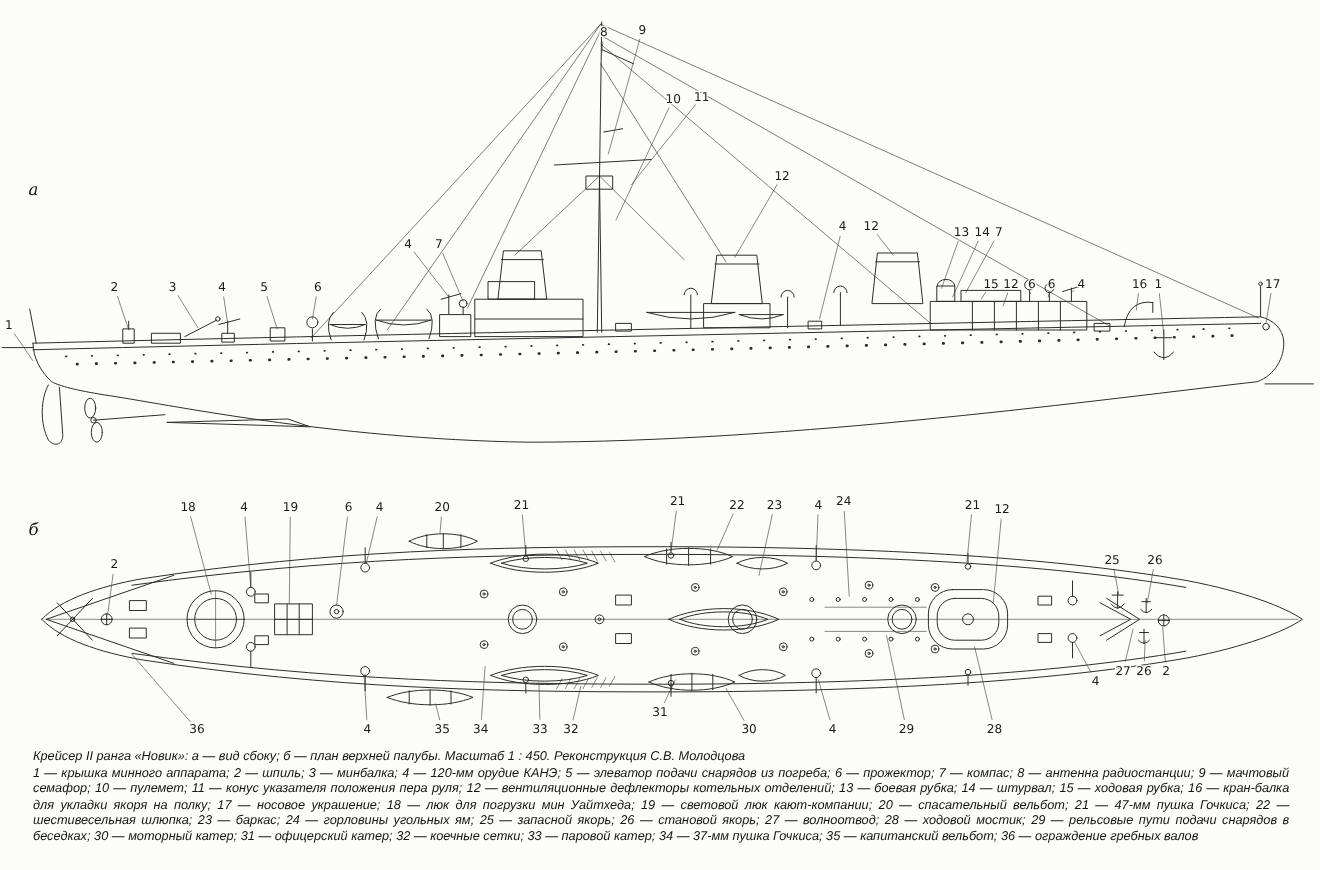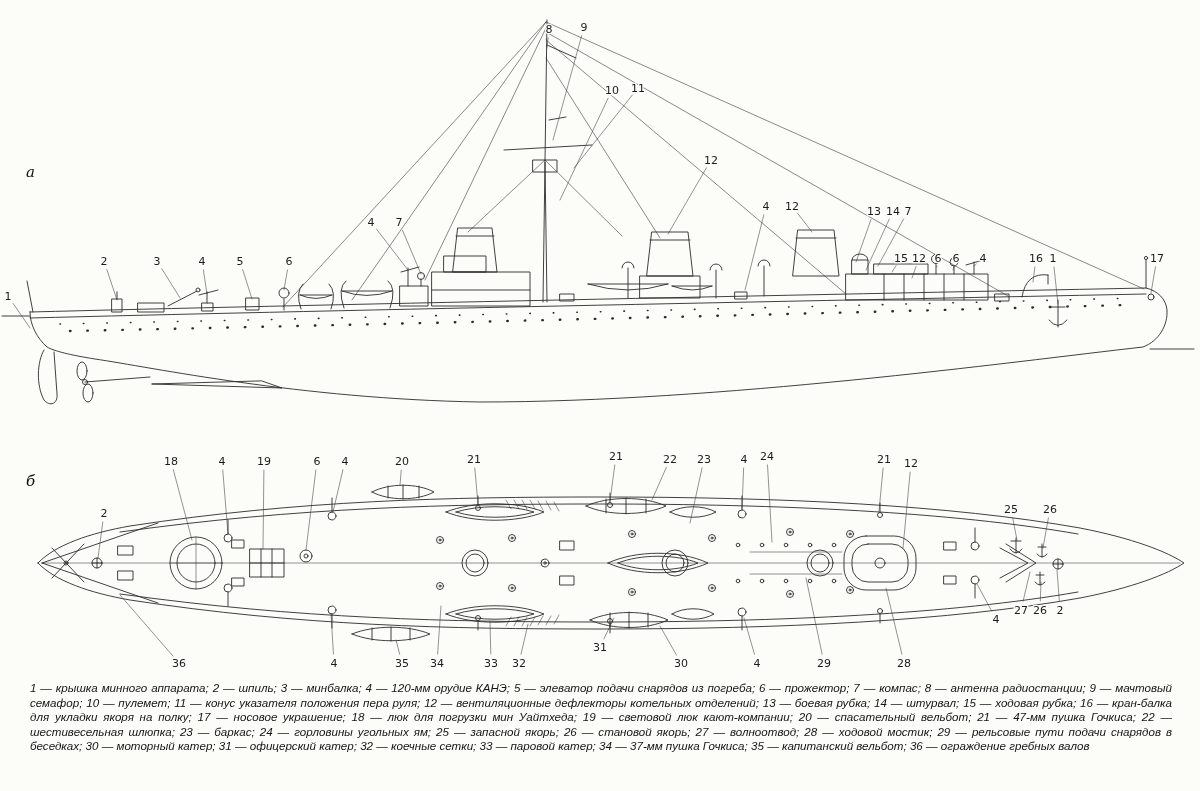--- a/index.html
+++ b/index.html
@@ -476,15 +476,16 @@
         <text x="1040" y="613.5" class="callout">26</text>
         <line x1="1059.3268904658253" y1="601.0252062110039" x2="1057" y2="570" class="leader"></line>
         <text x="1060" y="613.5" class="callout">2</text>
       </g>
   </svg>
 
   <span class="view-label" style="left:26px;top:163px">а</span>
   <span class="view-label" style="left:26px;top:472px">б</span>
 
   <div class="textblock">
+    <div class="caption">Крейсер II ранга «Новик»: а — вид сбоку; б — план верхней палубы. Масштаб 1 : 450. Реконструкция С.В. Молодцова</div>
     <div class="legend"><span>1 — крышка минного аппарата</span>; <span>2 — шпиль</span>; <span>3 — минбалка</span>; <span>4 — 120-мм орудие КАНЭ</span>; <span>5 — элеватор подачи снарядов из погреба</span>; <span>6 — прожектор</span>; <span>7 — компас</span>; <span>8 — антенна радиостанции</span>; <span>9 — мачтовый семафор</span>; <span>10 — пулемет</span>; <span>11 — конус указателя положения пера руля</span>; <span>12 — вентиляционные дефлекторы котельных отделений</span>; <span>13 — боевая рубка</span>; <span>14 — штурвал</span>; <span>15 — ходовая рубка</span>; <span>16 — кран-балка для укладки якоря на полку</span>; <span>17 — носовое украшение</span>; <span>18 — люк для погрузки мин Уайтхеда</span>; <span>19 — световой люк кают-компании</span>; <span>20 — спасательный вельбот</span>; <span>21 — 47-мм пушка Гочкиса</span>; <span>22 — шестивесельная шлюпка</span>; <span>23 — баркас</span>; <span>24 — горловины угольных ям</span>; <span>25 — запасной якорь</span>; <span>26 — становой якорь</span>; <span>27 — волноотвод</span>; <span>28 — ходовой мостик</span>; <span>29 — рельсовые пути подачи снарядов в беседках</span>; <span>30 — моторный катер</span>; <span>31 — офицерский катер</span>; <span>32 — коечные сетки</span>; <span>33 — паровой катер</span>; <span>34 — 37-мм пушка Гочкиса</span>; <span>35 — капитанский вельбот</span>; <span>36 — ограждение гребных валов</span></div>
   </div>
 </div>
 
 </body></html>

